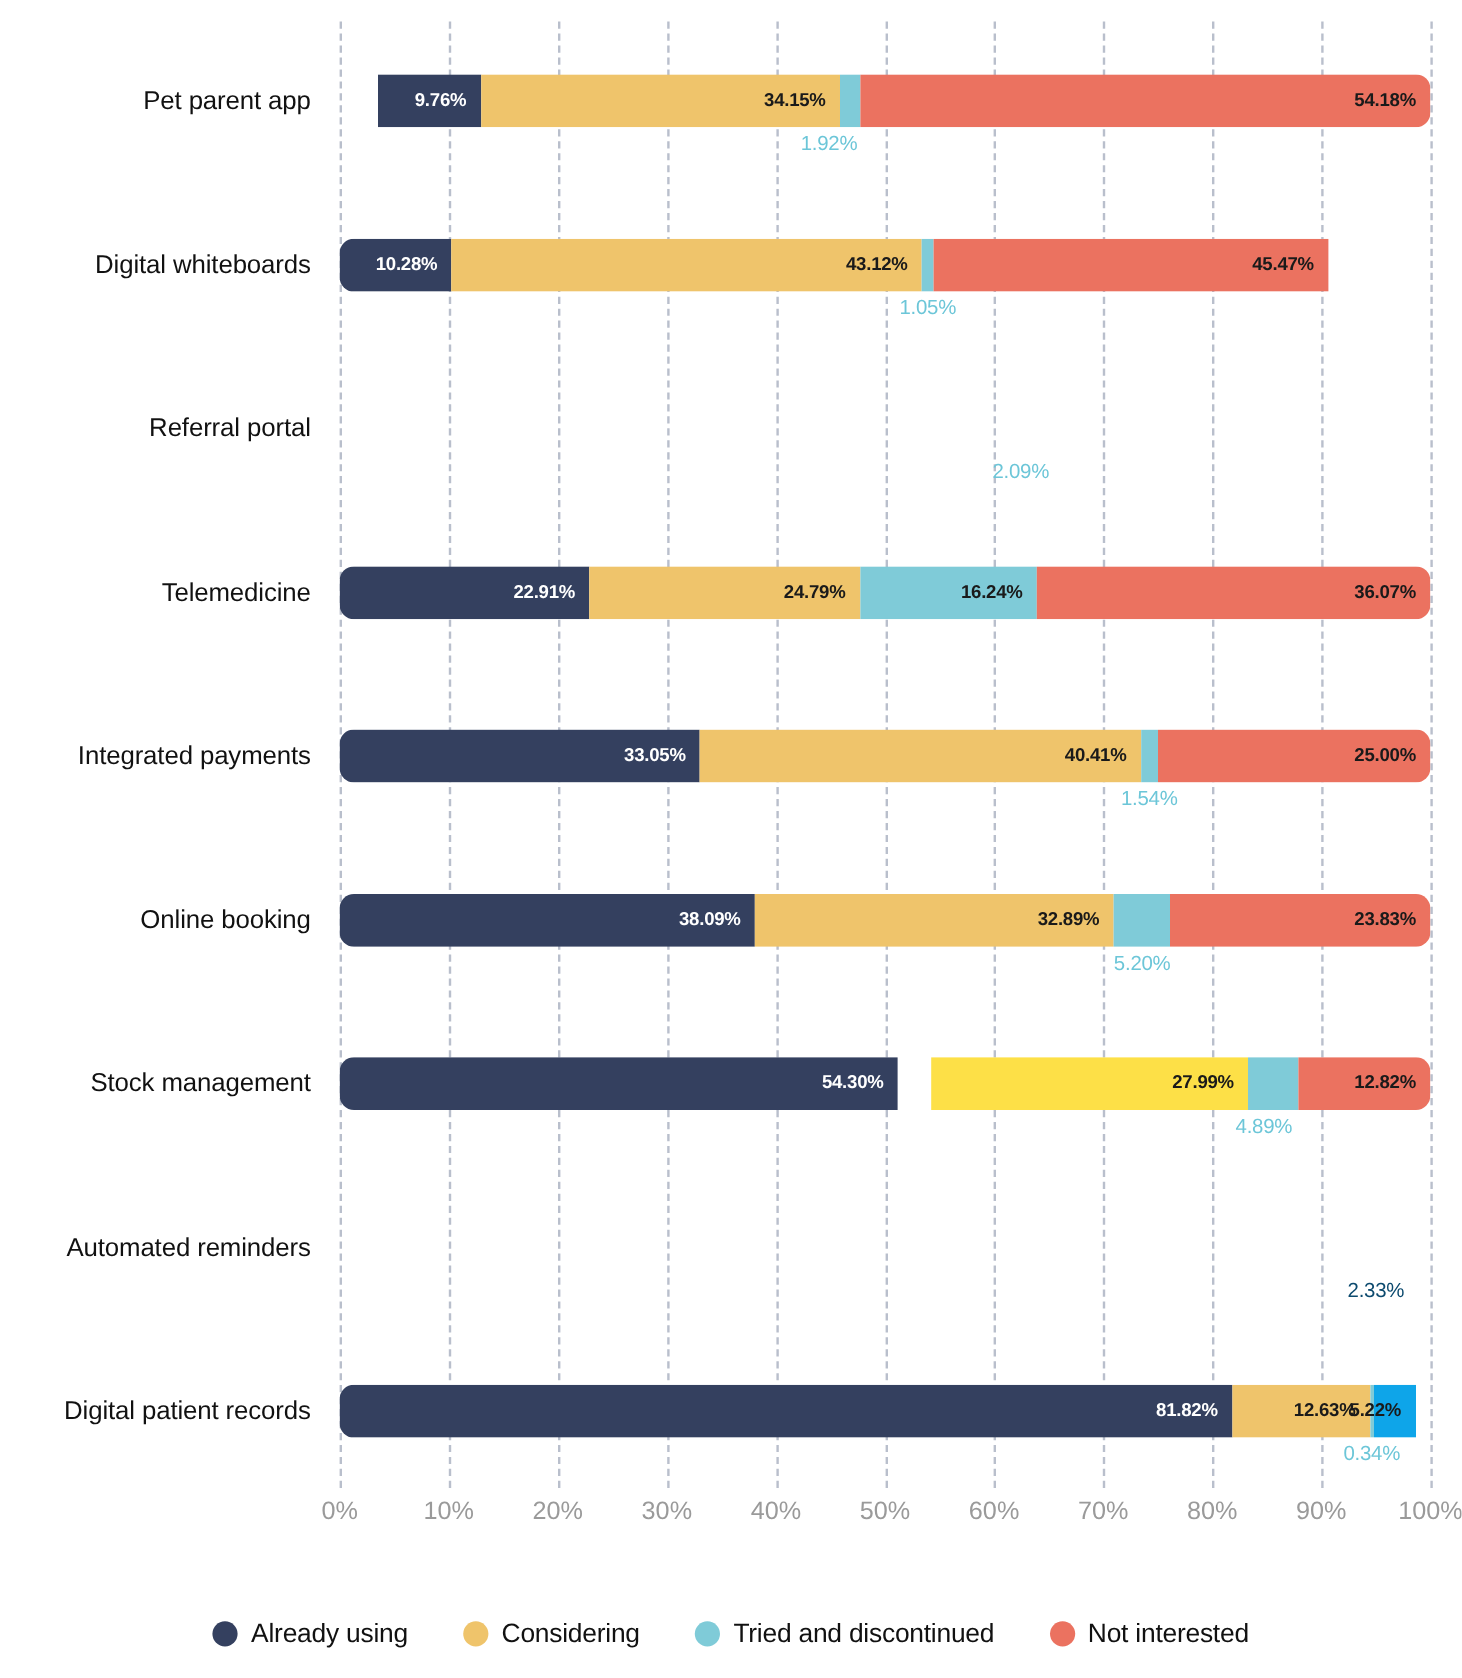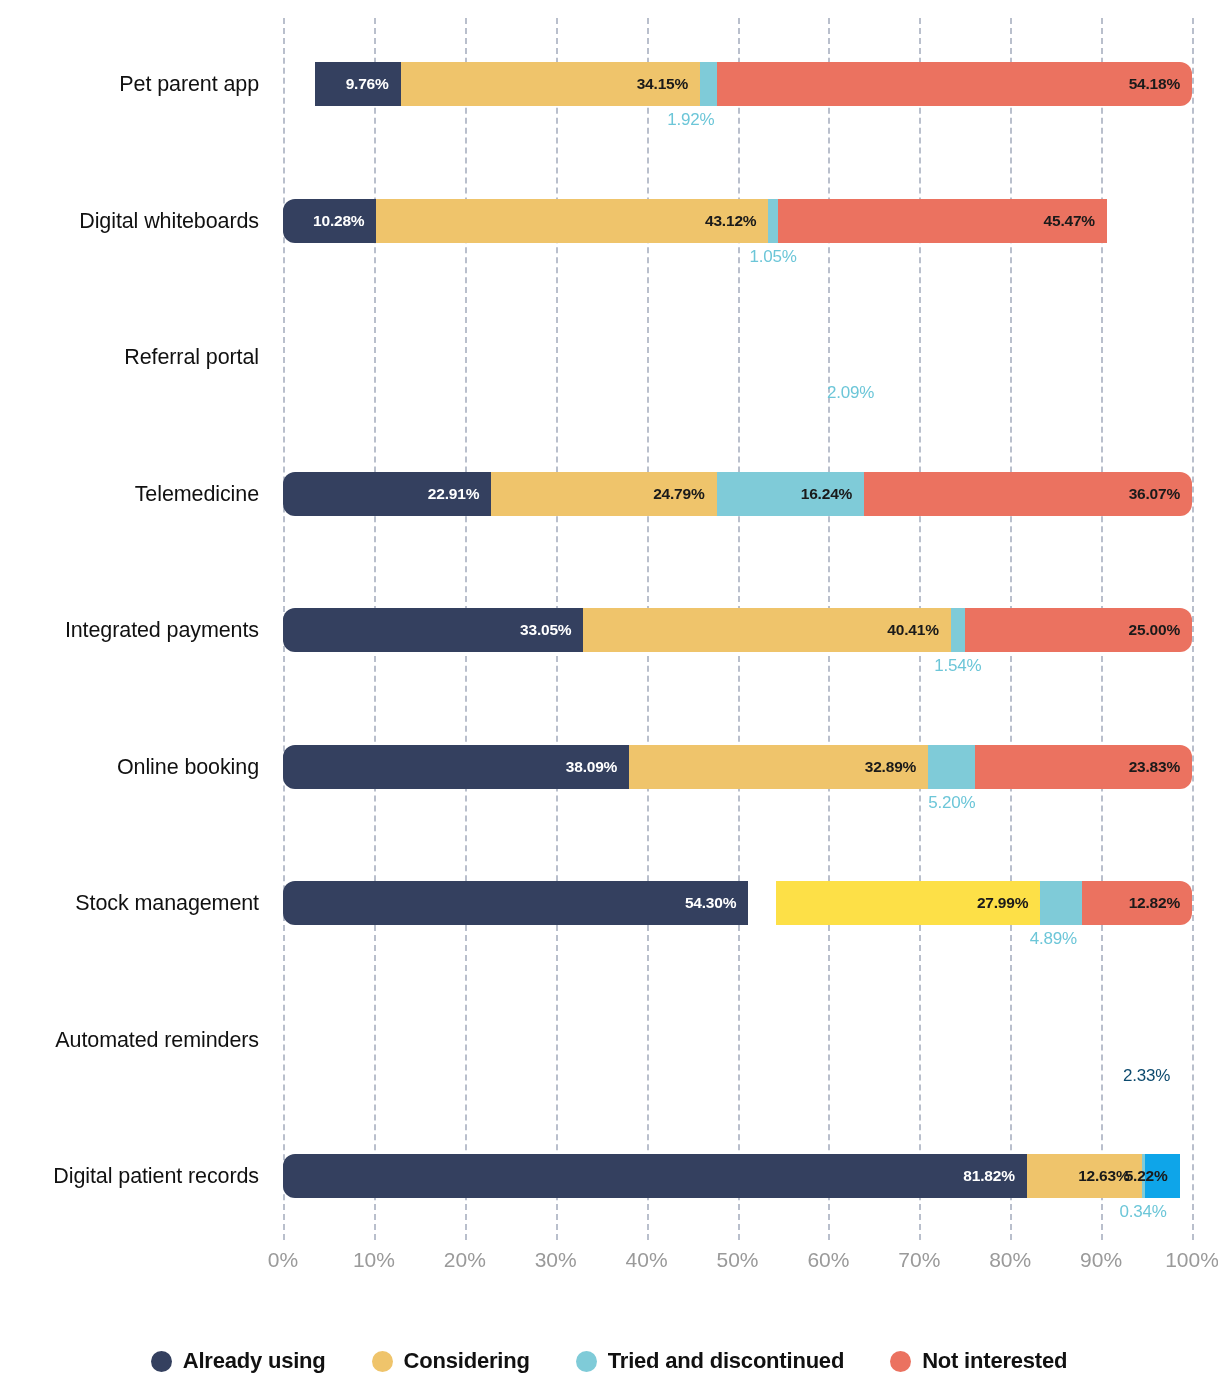--- a/index.html
+++ b/index.html
@@ -143,21 +143,20 @@
   .legend-dot {
     width: 21px; height: 21px;
     border-radius: 50%;
     flex: none;
   }
   .legend-text {
     font-size: 22px;
     color: #111111;
     white-space: nowrap;
     letter-spacing: -0.2px;
-    font-weight: bold;
   }
 </style>
 </head>
 <body>
 
 <div id="chart-root">
 
   <div id="plot-area">
       <div class="gridline" style="left: 0px;"></div>
       <div class="gridline" style="left: 90.9px;"></div>

